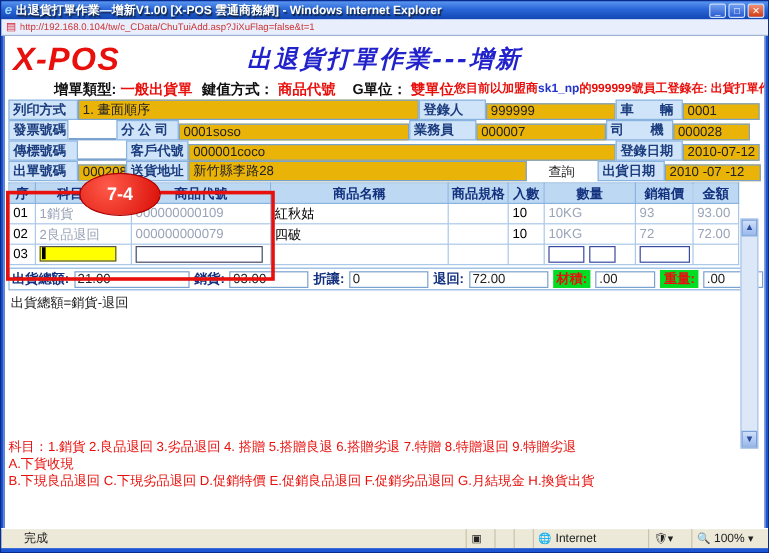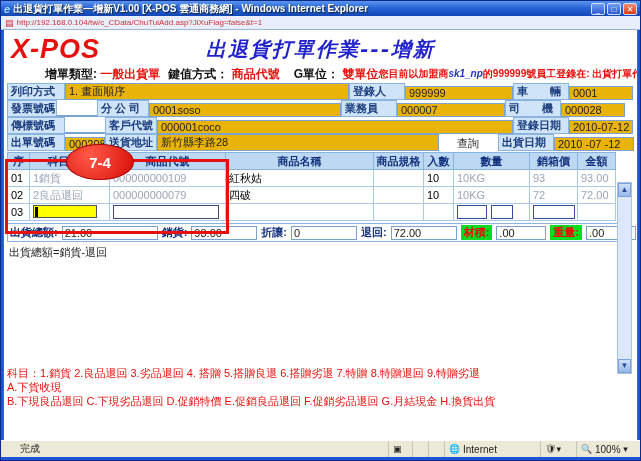--- a/index.html
+++ b/index.html
@@ -34,21 +34,21 @@
   .logo { color:#e8100c; font-size:27px; font-weight:bold; font-style:italic; letter-spacing:1px; margin-left:4px; }
   .pagetitle { position:absolute; left:0; right:0; text-align:center; color:#2222cc; font-size:20px;
     font-weight:bold; font-style:italic; font-family:"DejaVu Serif","Liberation Serif",serif; letter-spacing:2px; }
 
   .metarow { height:16px; display:flex; align-items:center; font-size:12px; white-space:nowrap; }
   .metarow .grp { margin-left:38px; }
   .metarow .grp:first-child { margin-left:38px; }
   .m-label { color:#111; font-weight:bold; }
   .m-value { color:#e8100c; font-weight:bold; }
   .loginmsg { margin-left:auto; font-size:10px; color:#e8100c; font-weight:bold; margin-right:2px; }
-  .loginmsg .uid { color:#2233cc;font-style:italic; }
+  .loginmsg .uid { color:#2233cc; }
 
   
   .toolbar { height:18px; background:#2a52a8; display:flex; gap:2px; padding:1px 1px; margin-top:1px; }
   .tbtn { flex:1 1 auto; background:linear-gradient(180deg,#6f8fd8,#4a6fc0); border:1px solid #cfe0f5;
     border-radius:2px; color:#fff; font-size:10px; text-align:center; line-height:14px;
     white-space:nowrap; padding:0 2px; cursor:pointer; }
   .tbtn.dim { color:#b9c6ea; }
 
   
   .form { margin-top:1px; font-size:11px; }

